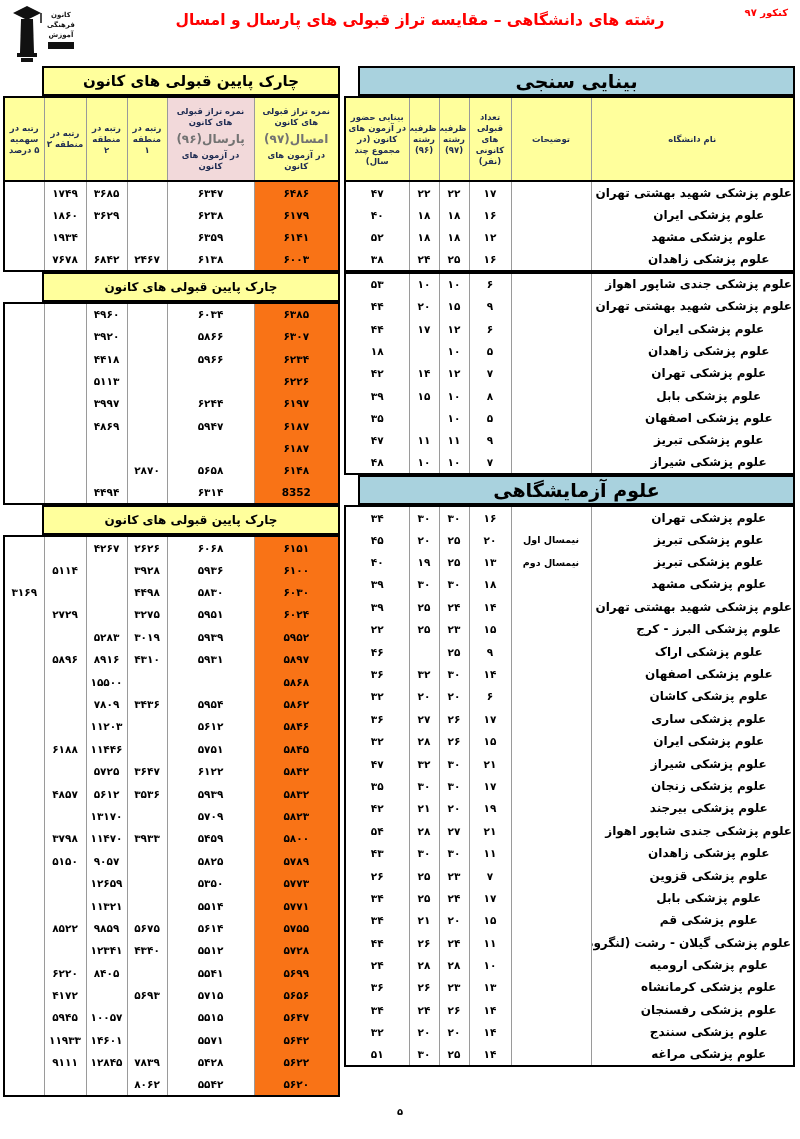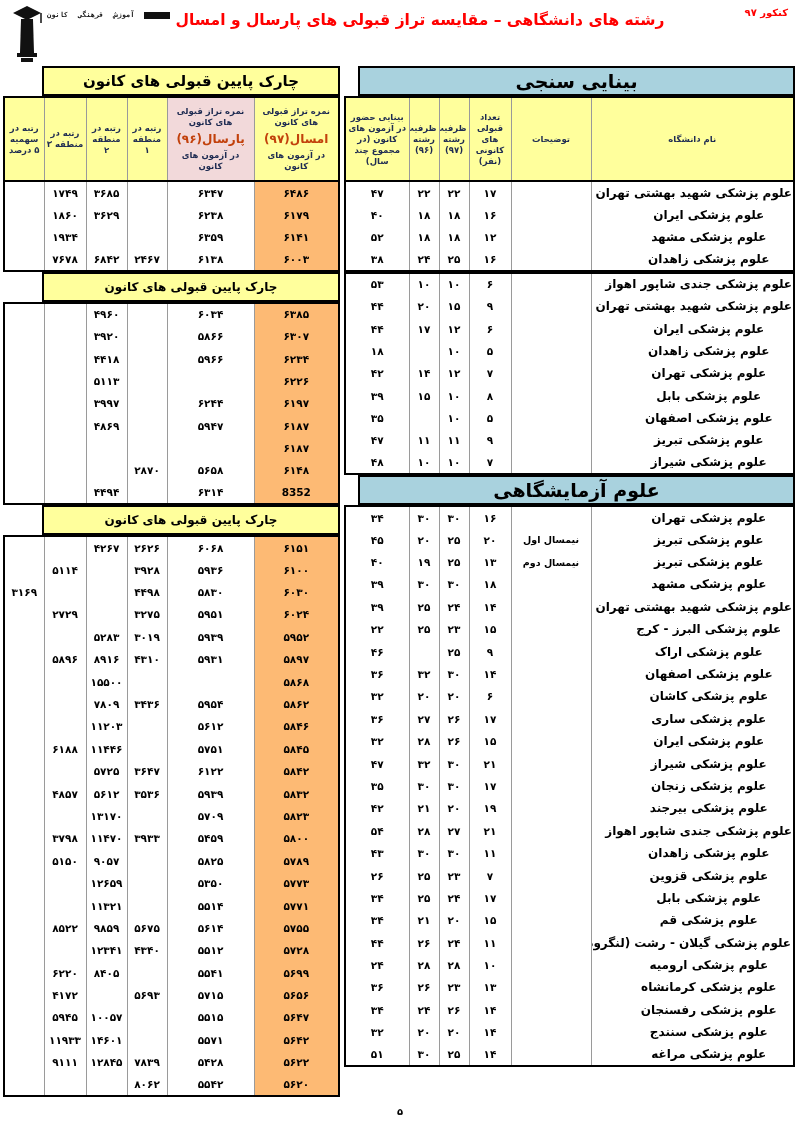--- a/index.html
+++ b/index.html
@@ -6,21 +6,21 @@
   .page{width:800px;height:1139px;background:#fff;position:relative;direction:rtl;
         font-family:"DejaVu Sans",sans-serif;overflow:hidden;}
   
   .top{position:relative;height:66px;}
   .konkur{position:absolute;top:7px;right:12px;color:#f00;font-size:10px;font-weight:bold;}
   .main-title{position:absolute;top:11px;right:130px;left:170px;text-align:center;
               color:#f00;font-weight:bold;font-size:15.5px;letter-spacing:0;}
   .logo{position:absolute;top:3px;left:10px;width:84px;height:60px;display:flex;
         direction:ltr;align-items:flex-start;gap:3px;}
   .logo svg{display:block;}
-  .logo-text{display:flex;flex-direction:row;align-items:center;gap:10px;padding-top:8px;font-family:Liberation Mono, monospace;}
+  .logo-text{display:flex;flex-direction:column;align-items:center;gap:2px;padding-top:8px;}
   .logo-text span{font-size:7px;font-weight:bold;color:#111;line-height:8px;}
   .logo-bar{width:26px;height:7px;background:#111;margin-top:1px;}
   
   .tables{display:flex;gap:6px;padding:0 5px;align-items:flex-start;}
   .col-main{width:449px;}
   .col-q{width:298px;}
   .band{height:30px;display:flex;align-items:center;justify-content:center;
         border:2px solid #000;box-sizing:border-box;font-weight:bold;color:#000;}
   .band.blue{background:#a9d2de;font-size:19px;margin-left:12px;}
   .band.yellow{background:#ffff9c;font-size:12px;}
@@ -31,23 +31,23 @@
   th,td{border-left:1px solid #9a9a9a;border-right:1px solid #9a9a9a;
         padding:0 2px;overflow:hidden;box-sizing:border-box;}
   thead th{background:#ffff9c;color:#1f2c52;font-size:8.5px;font-weight:bold;
            height:84px;text-align:center;vertical-align:middle;
            border-bottom:2px solid #000;line-height:11px;}
   thead th.parsal{background:#f2d9da;}
   tbody td{height:22.4px;font-size:10.5px;font-weight:bold;color:#000;
            text-align:center;vertical-align:middle;white-space:nowrap;}
   tbody td.uname{font-size:12px;padding-left:35px;}
   tbody td.note{font-size:9.5px;}
-  td.s97{background:#fdba74;}
+  td.s97{background:#f97316;}
   .hstack{display:flex;flex-direction:column;gap:5px;align-items:center;justify-content:center;}
-  .red-label{color:#c2410c;font-size:12px;line-height:12px;}
+  .red-label{color:#737373;font-size:12px;line-height:12px;}
   .pagenum{position:absolute;bottom:22px;left:0;right:0;text-align:center;
            font-size:10px;font-weight:bold;color:#000;}
 </style>
 </head>
 <body>
 
 <div class="page">
 
   <div class="top">
     <div class="konkur">کنکور ۹۷</div>

